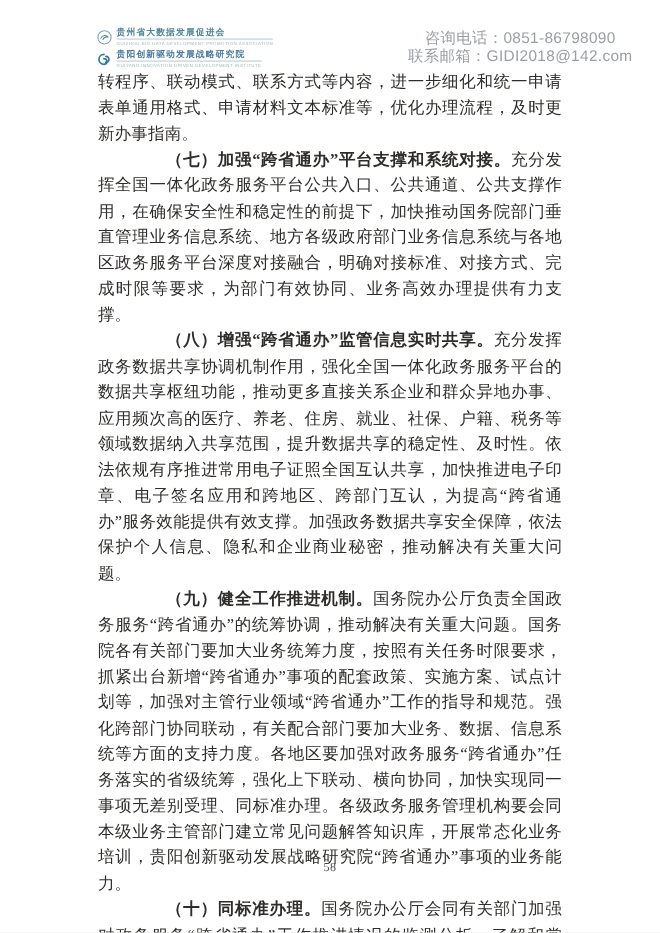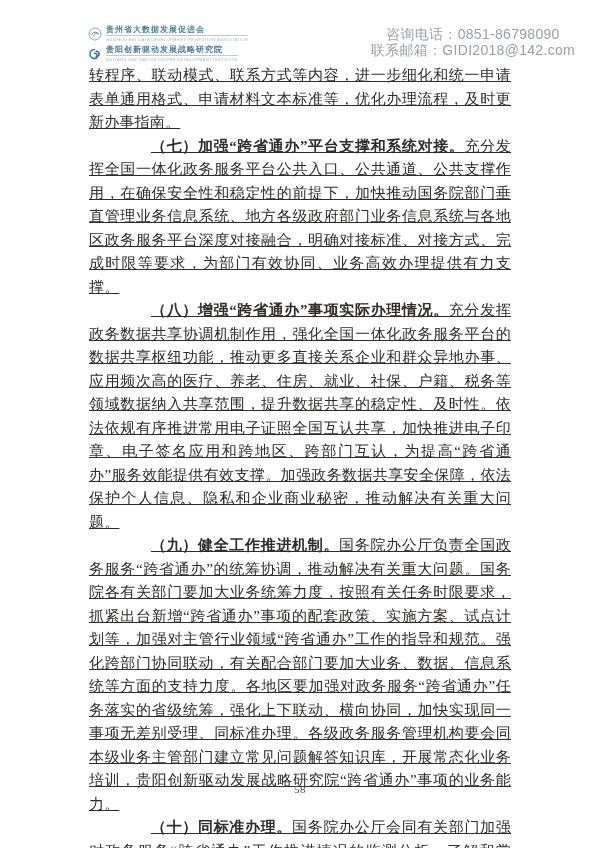--- a/index.html
+++ b/index.html
@@ -41,21 +41,21 @@
     font-size:14px;line-height:16px;color:#9b9fa3;
     letter-spacing:.3px;
   }
   .contact-line{white-space:nowrap;}
   
   .doc-body{
     position:absolute;left:89px;top:64px;width:422px;
     font-size:15px;line-height:23.5px;color:#2e2d2b;
     text-align:justify;letter-spacing:.2px;
   }
-  .para{margin:0;text-indent:2em;text-decoration:underline;}
+  .para{margin:0;text-indent:2em;}
   .para.no-indent{text-indent:0;}
   .lead{font-weight:bold;margin-left:32px;}
   .section-heading{
     margin:0;font-size:15px;line-height:23.5px;font-weight:bold;
     text-indent:2em;text-align:left;color:#2e2d2b;
   }
   
   .page-footer{
     position:absolute;left:0;top:783px;width:600px;text-align:center;
     font-size:11px;color:#4a4a4a;letter-spacing:.5px;
@@ -98,21 +98,21 @@
       <div class="contact-line"><span>咨询电话：</span><span>0851-86798090</span></div>
       <div class="contact-line"><span>联系邮箱：</span><span>GIDI2018@142.com</span></div>
     </div>
   </div>
 
   <div class="doc-body">
     <p class="para no-indent">转程序、联动模式、联系方式等内容，进一步细化和统一申请表单通用格式、申请材料文本标准等，优化办理流程，及时更新办事指南。</p>
 
     <p class="para"><b class="lead">（七）加强“跨省通办”平台支撑和系统对接。</b><span>充分发挥全国一体化政务服务平台公共入口、公共通道、公共支撑作用，在确保安全性和稳定性的前提下，加快推动国务院部门垂直管理业务信息系统、地方各级政府部门业务信息系统与各地区政务服务平台深度对接融合，明确对接标准、对接方式、完成时限等要求，为部门有效协同、业务高效办理提供有力支撑。</span></p>
 
-    <p class="para"><b class="lead">（八）增强“跨省通办”事项实际办理情况。</b><span>充分发挥政务数据共享协调机制作用，强化全国一体化政务服务平台的数据共享枢纽功能，推动更多直接关系企业和群众异地办事、应用频次高的医疗、养老、住房、就业、社保、户籍、税务等领域数据纳入共享范围，提升数据共享的稳定性、及时性。依法依规有序推进常用电子证照全国互认共享，加快推进电子印章、电子签名应用和跨地区、跨部门互认，为提高“跨省通办”服务效能提供有效支撑。加强政务数据共享安全保障，依法保护个人信息、隐私和企业商业秘密，推动解决有关重大问题。</span></p>
+    <p class="para"><b class="lead">（八）增强“跨省通办”监管信息实时共享。</b><span>充分发挥政务数据共享协调机制作用，强化全国一体化政务服务平台的数据共享枢纽功能，推动更多直接关系企业和群众异地办事、应用频次高的医疗、养老、住房、就业、社保、户籍、税务等领域数据纳入共享范围，提升数据共享的稳定性、及时性。依法依规有序推进常用电子证照全国互认共享，加快推进电子印章、电子签名应用和跨地区、跨部门互认，为提高“跨省通办”服务效能提供有效支撑。加强政务数据共享安全保障，依法保护个人信息、隐私和企业商业秘密，推动解决有关重大问题。</span></p>
 
 
     <p class="para"><b class="lead">（九）健全工作推进机制。</b><span>国务院办公厅负责全国政务服务“跨省通办”的统筹协调，推动解决有关重大问题。国务院各有关部门要加大业务统筹力度，按照有关任务时限要求，抓紧出台新增“跨省通办”事项的配套政策、实施方案、试点计划等，加强对主管行业领域“跨省通办”工作的指导和规范。强化跨部门协同联动，有关配合部门要加大业务、数据、信息系统等方面的支持力度。各地区要加强对政务服务“跨省通办”任务落实的省级统筹，强化上下联动、横向协同，加快实现同一事项无差别受理、同标准办理。各级政务服务管理机构要会同本级业务主管部门建立常见问题解答知识库，开展常态化业务培训，贵阳创新驱动发展战略研究院“跨省通办”事项的业务能力。</span></p>
 
     <p class="para"><b class="lead">（十）同标准办理。</b><span>国务院办公厅会同有关部门加强对政务服务“跨省通办”工作推进情况的监测分析，了解和掌握“跨省通办”事项实际办理情况，及时跟进协调解决有关难点堵点问题。地方各级政务服务管理机构要会同本级业务主管部门加强对具体事项办理的日常监测管理，强化审管协同，推动审批、监管信息实时共享。国务院办公厅适时组织开展“跨省通办”落实情况评估工作。</span></p>
   </div>
 
   <div class="page-footer">
     <span>58</span>
   </div>

